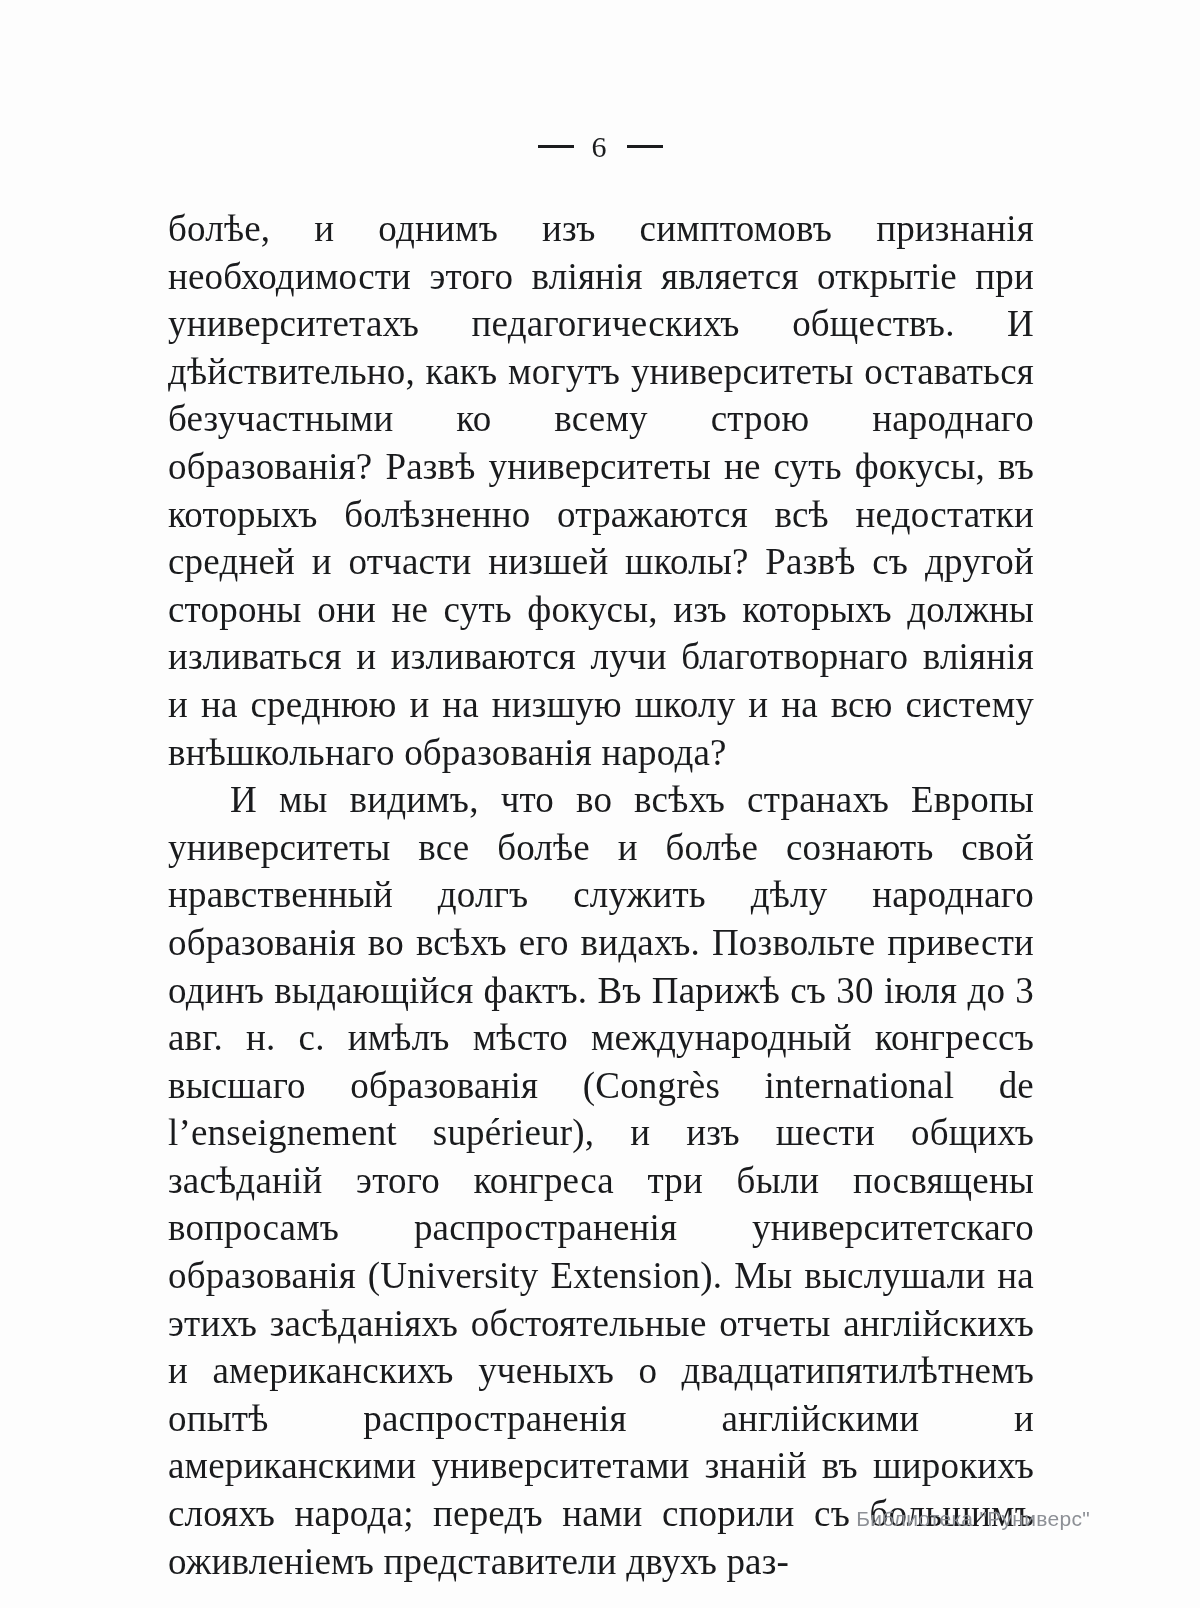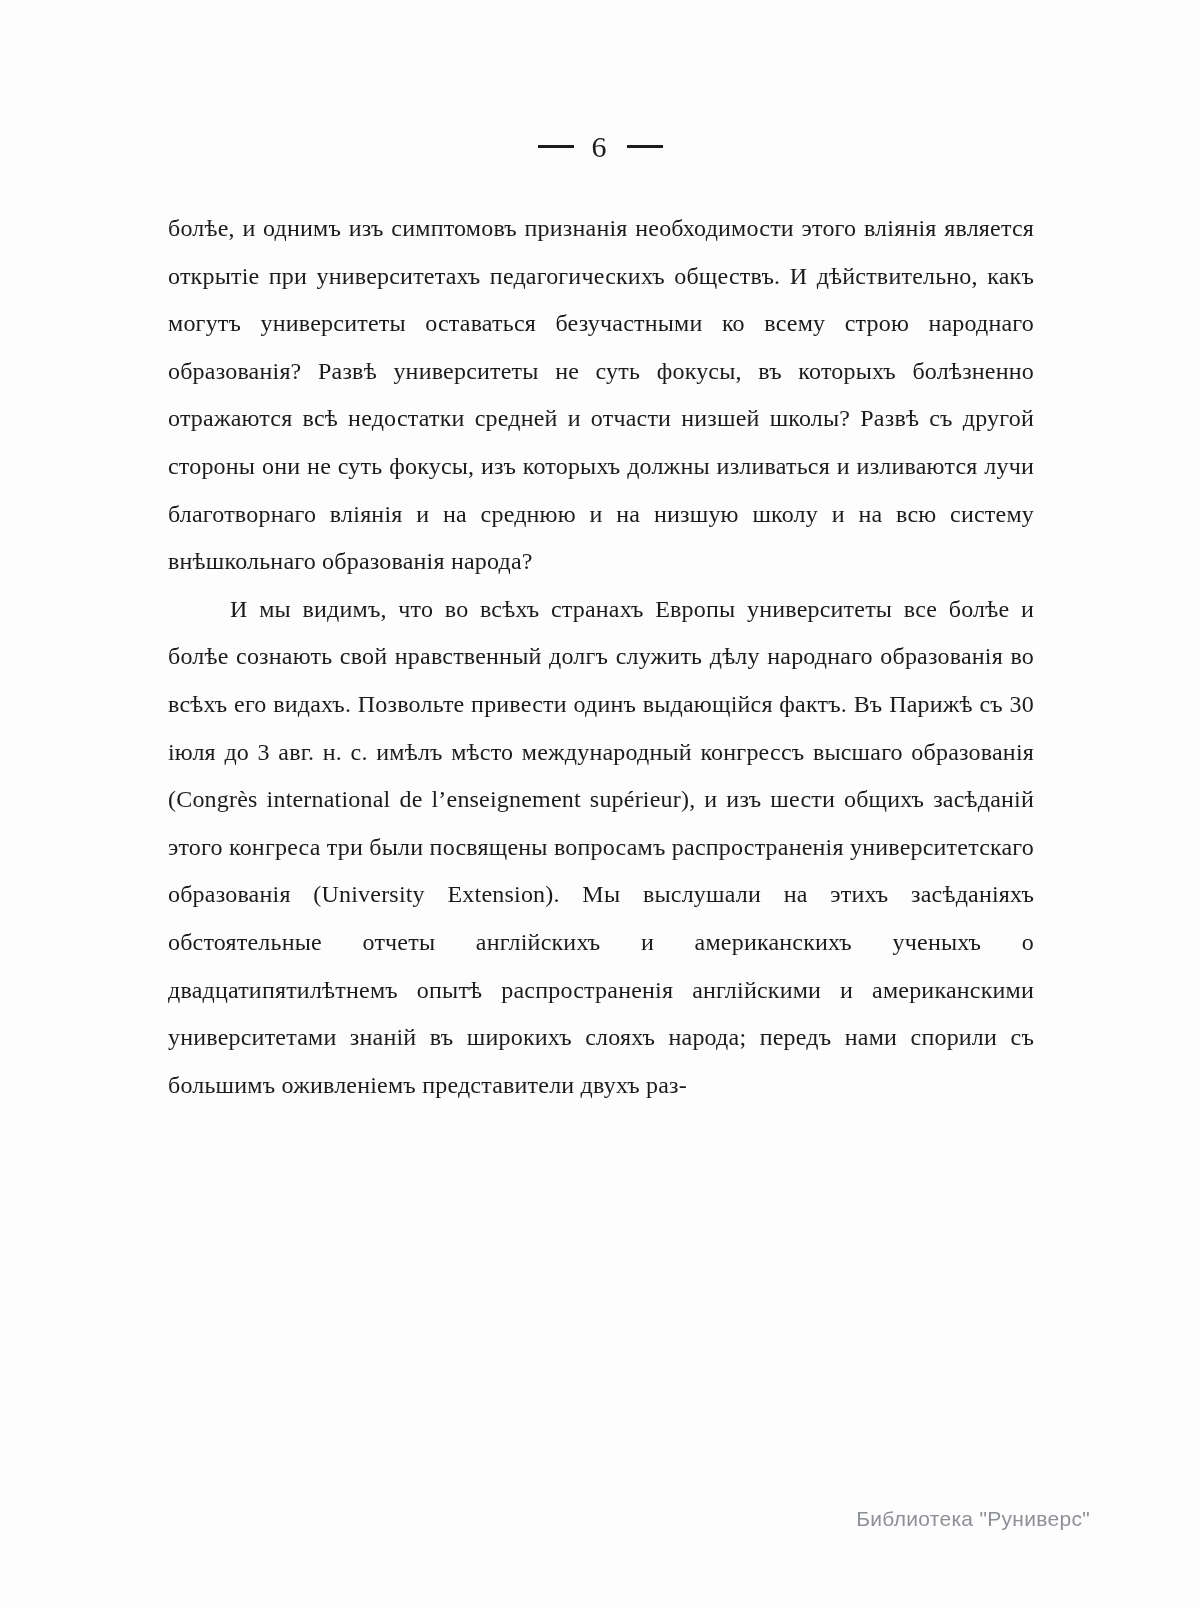--- a/index.html
+++ b/index.html
@@ -38,21 +38,21 @@
     display: inline-block;
     vertical-align: middle;
     font-size: 30px;
     font-weight: 400;
   }
   .body-text {
     position: absolute;
     top: 205px;
     left: 168px;
     width: 866px;
-    font-size: 24px;
+    font-size: 37px;
     line-height: 47.6px;
     text-align: justify;
     text-justify: inter-word;
     letter-spacing: 0.2px;
     color: #1a1b1d;
   }
   .body-text p {
     margin: 0;
   }
   .body-text p.indent {

